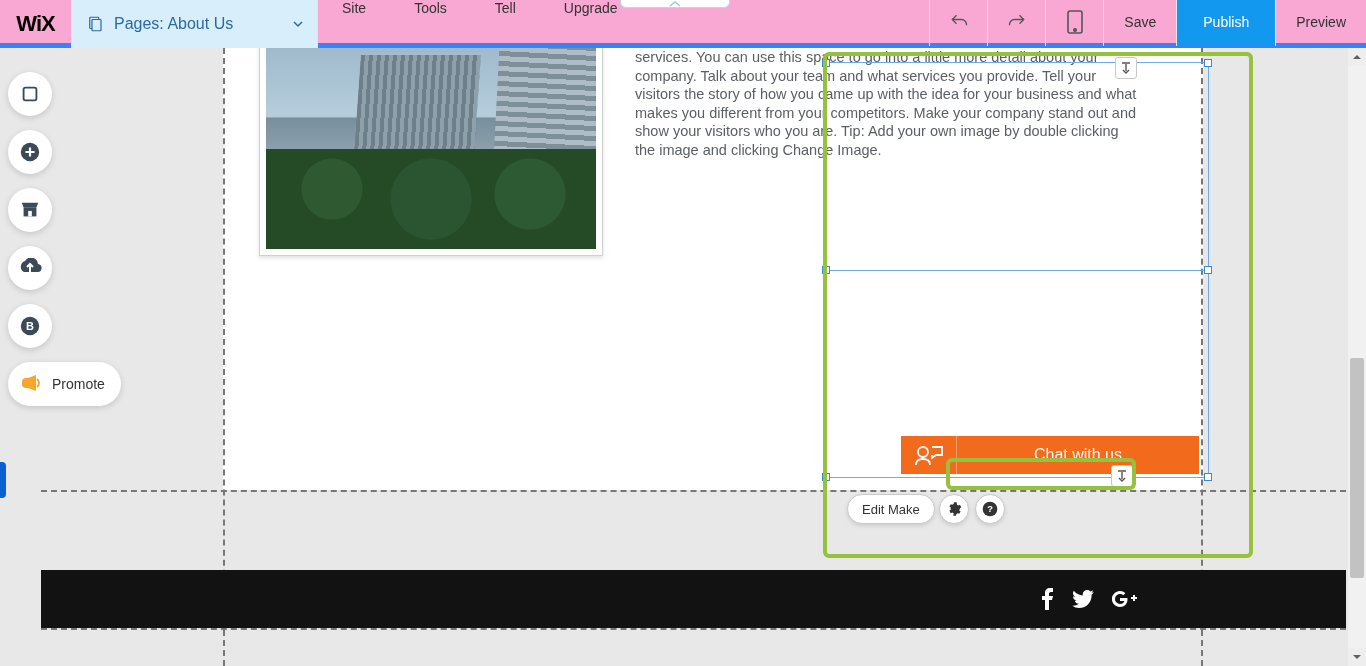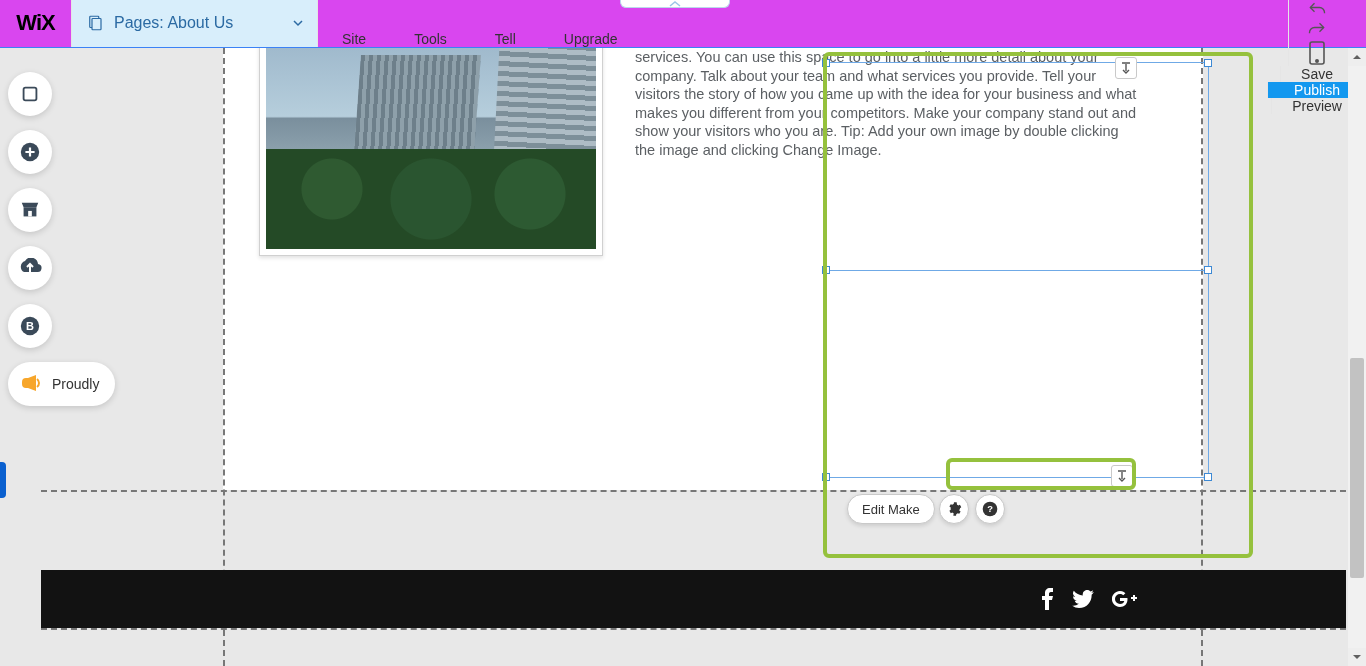--- a/index.html
+++ b/index.html
@@ -1,26 +1,26 @@
 <!DOCTYPE html>
 <html><head>
 <meta charset="utf-8">
 <style>
 * { margin: 0; padding: 0; box-sizing: border-box; font-family: "Helvetica Neue", Arial, sans-serif; }
 html, body { width: 1366px; height: 666px; overflow: hidden; background: #e8e8e8; }
 
 
-.topbar { position: absolute; top: 0; left: 0; right: 0; height: 48px; background: #d946ef; border-bottom: 1px solid #3b82f6; display: flex; align-items: flex-end; z-index: 50; }
+.topbar { position: absolute; top: 0; left: 0; right: 0; height: 48px; background: #f9a8d4; border-bottom: 5px solid #3b82f6; display: flex; align-items: flex-start; z-index: 50; }
 .logo { width: 72px; height: 48px; display: flex; align-items: center; justify-content: center; border-right: 1px solid #e5e5e5; font-weight: 900; font-size: 22px; letter-spacing: -1px; }
 .pages-dd { height: 48px; width: 246px; background: #d8eefb; display: flex; align-items: center; gap: 10px; padding: 0 14px; color: #2b6aa3; cursor: pointer; border-right: 1px solid #e5e5e5; }
 .pages-dd .pages-icon { width: 18px; height: 18px; }
 .pages-dd .chev { margin-left: auto; }
 .menu { display: flex; gap: 48px; margin-left: 24px; font-size: 14px; color: #333; }
 .menu span { cursor: pointer; }
-.topbar-right { margin-left: auto; display: flex; align-items: center; height: 100%; flex-direction: column; }
+.topbar-right { margin-left: auto; display: flex; align-items: center; height: 100%; }
 .tb-btn { height: 48px; display: flex; align-items: center; justify-content: center; border-left: 1px solid #e5e5e5; font-size: 14px; color: #333; cursor: pointer; padding: 0 20px; }
 .tb-icon { width: 58px; padding: 0; }
 .tb-publish { background: #1398ef; color: #fff; font-weight: 500; padding: 0 26px; }
 
 
 .top-handle { position: absolute; top: 0; left: 620px; width: 110px; height: 8px; border-left: 1px solid #bcd7ec; border-right: 1px solid #bcd7ec; border-bottom: 1px solid #bcd7ec; border-radius: 0 0 6px 6px; background: #fff; display: flex; align-items: center; justify-content: center; z-index: 51; }
 .top-handle svg { opacity: .6; }
 
 
 .rail { position: absolute; left: 8px; top: 72px; display: flex; flex-direction: column; gap: 14px; z-index: 40; }
@@ -182,21 +182,21 @@
         <text x="12" y="16" text-anchor="middle" font-size="12" font-weight="700" fill="#fff">B</text>
       </svg>
   </div>
   <div class="rail-promote">
     <span class="dot">
       <svg width="24" height="24" viewBox="0 0 24 24" fill="#f7a62b">
           <path d="M4 10a4 4 0 0 1 4-4h2l8-3v16l-8-3H8a4 4 0 0 1-4-4z"></path>
           <path d="M19 7a5 5 0 0 1 0 8" fill="none" stroke="#f7a62b" stroke-width="2"></path>
         </svg>
     </span>
-    <span style="font-size:14px;color:#333">Proudly</span>
+    <span style="font-size:14px;color:#333">Promote</span>
   </div>
 </div>
 <div class="left-tab"></div>
 
 <div class="canvas">
   <div class="stage-white"></div>
   <div class="guide-v l"></div>
   <div class="guide-v r"></div>
   <div class="guide-h top"></div>
   <div class="guide-h bot"></div>
@@ -204,20 +204,30 @@
   <div class="photo-frame">
     <div class="photo">
       <div class="bldg"></div>
         <div class="bldg2"></div>
         <div class="trees"></div>
     </div>
   </div>
 
   <div class="para">services. You can use this space to go into a little more detail about your company. Talk about your team and what services you provide. Tell your visitors the story of how you came up with the idea for your business and what makes you different from your competitors. Make your company stand out and show your visitors who you are. Tip: Add your own image by double clicking the image and clicking Change Image.</div>
 
+  <div class="chat">
+    <span class="chat-ico">
+      <svg width="30" height="24" viewBox="0 0 30 24" fill="none" stroke="#fff" stroke-width="1.8">
+          <circle cx="9" cy="9" r="5"></circle>
+          <path d="M2 22c0-4 3-6 7-6s7 2 7 6"></path>
+          <path d="M18 4h10v8h-6l-4 3v-3"></path>
+        </svg>
+    </span>
+    <span class="chat-lbl">Chat with us</span>
+  </div>
 
   <div class="sel-box">
     <div class="sel-line"></div>
     <div class="handle tl"></div>
     <div class="handle tr"></div>
     <div class="handle bl"></div>
     <div class="handle br"></div>
     <div class="handle ml"></div>
     <div class="handle mr"></div>
   </div>

